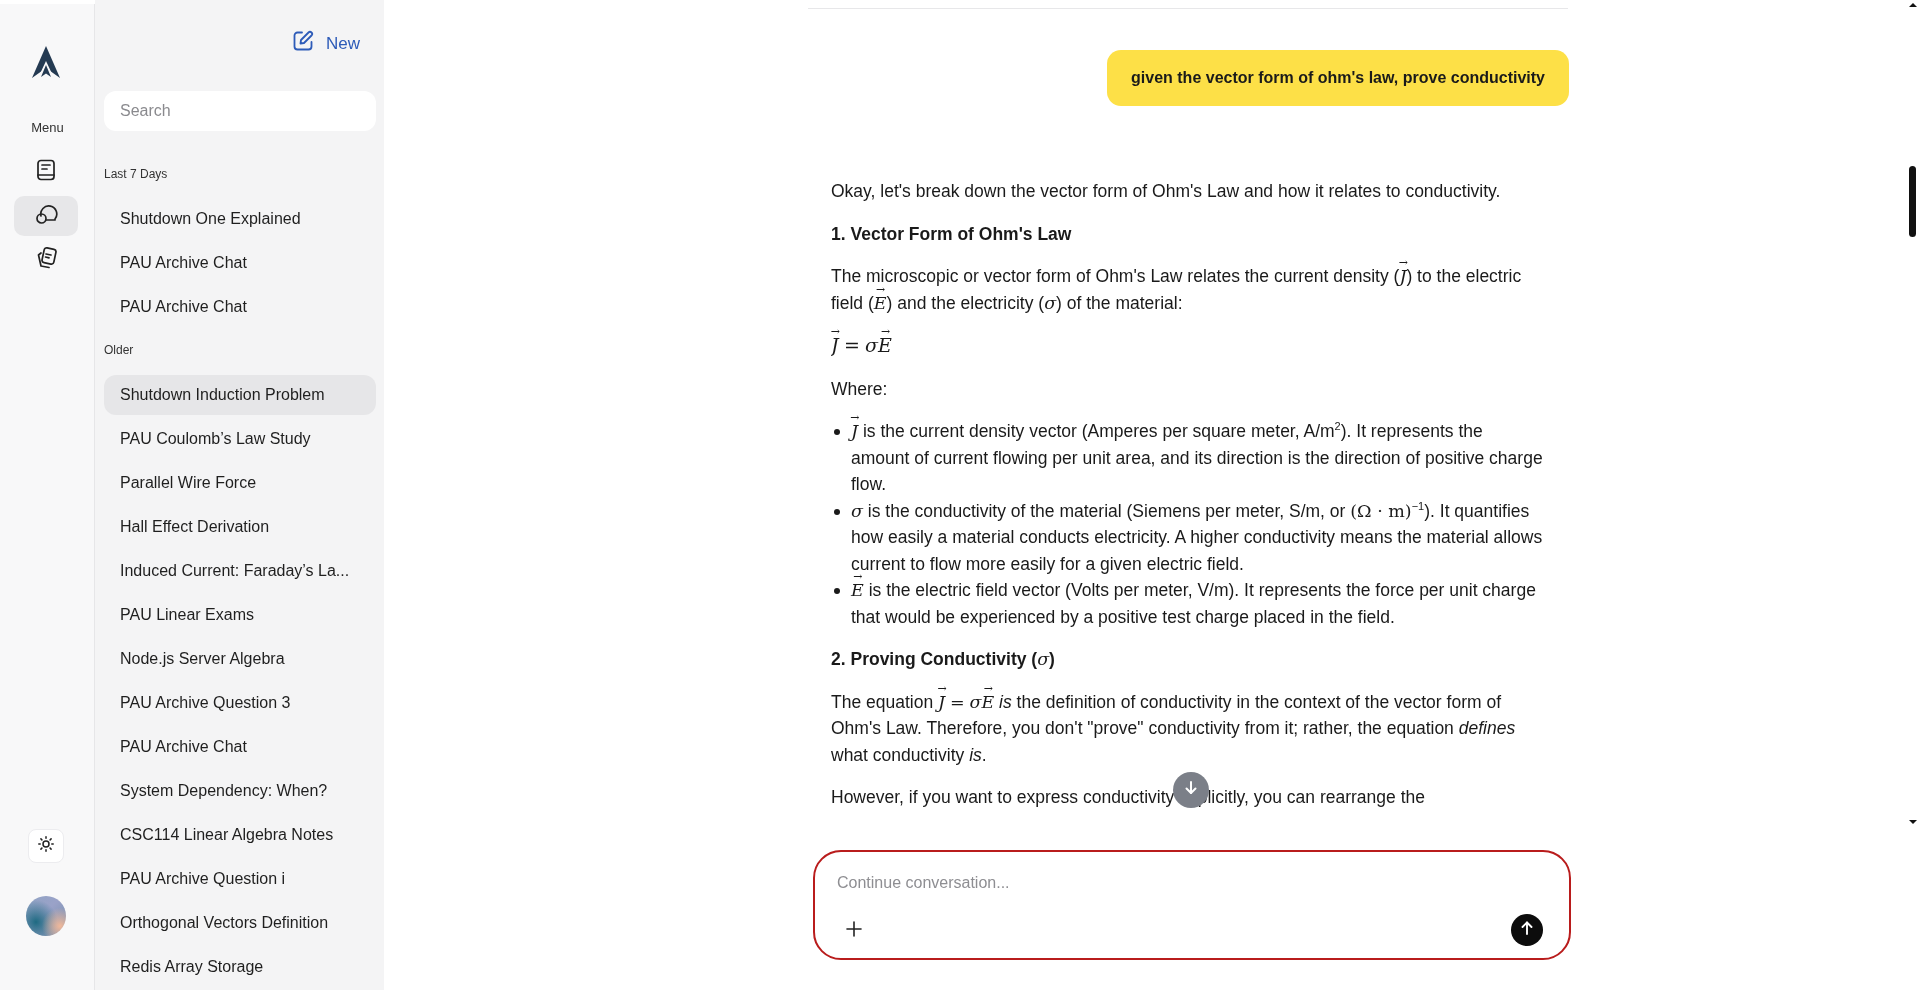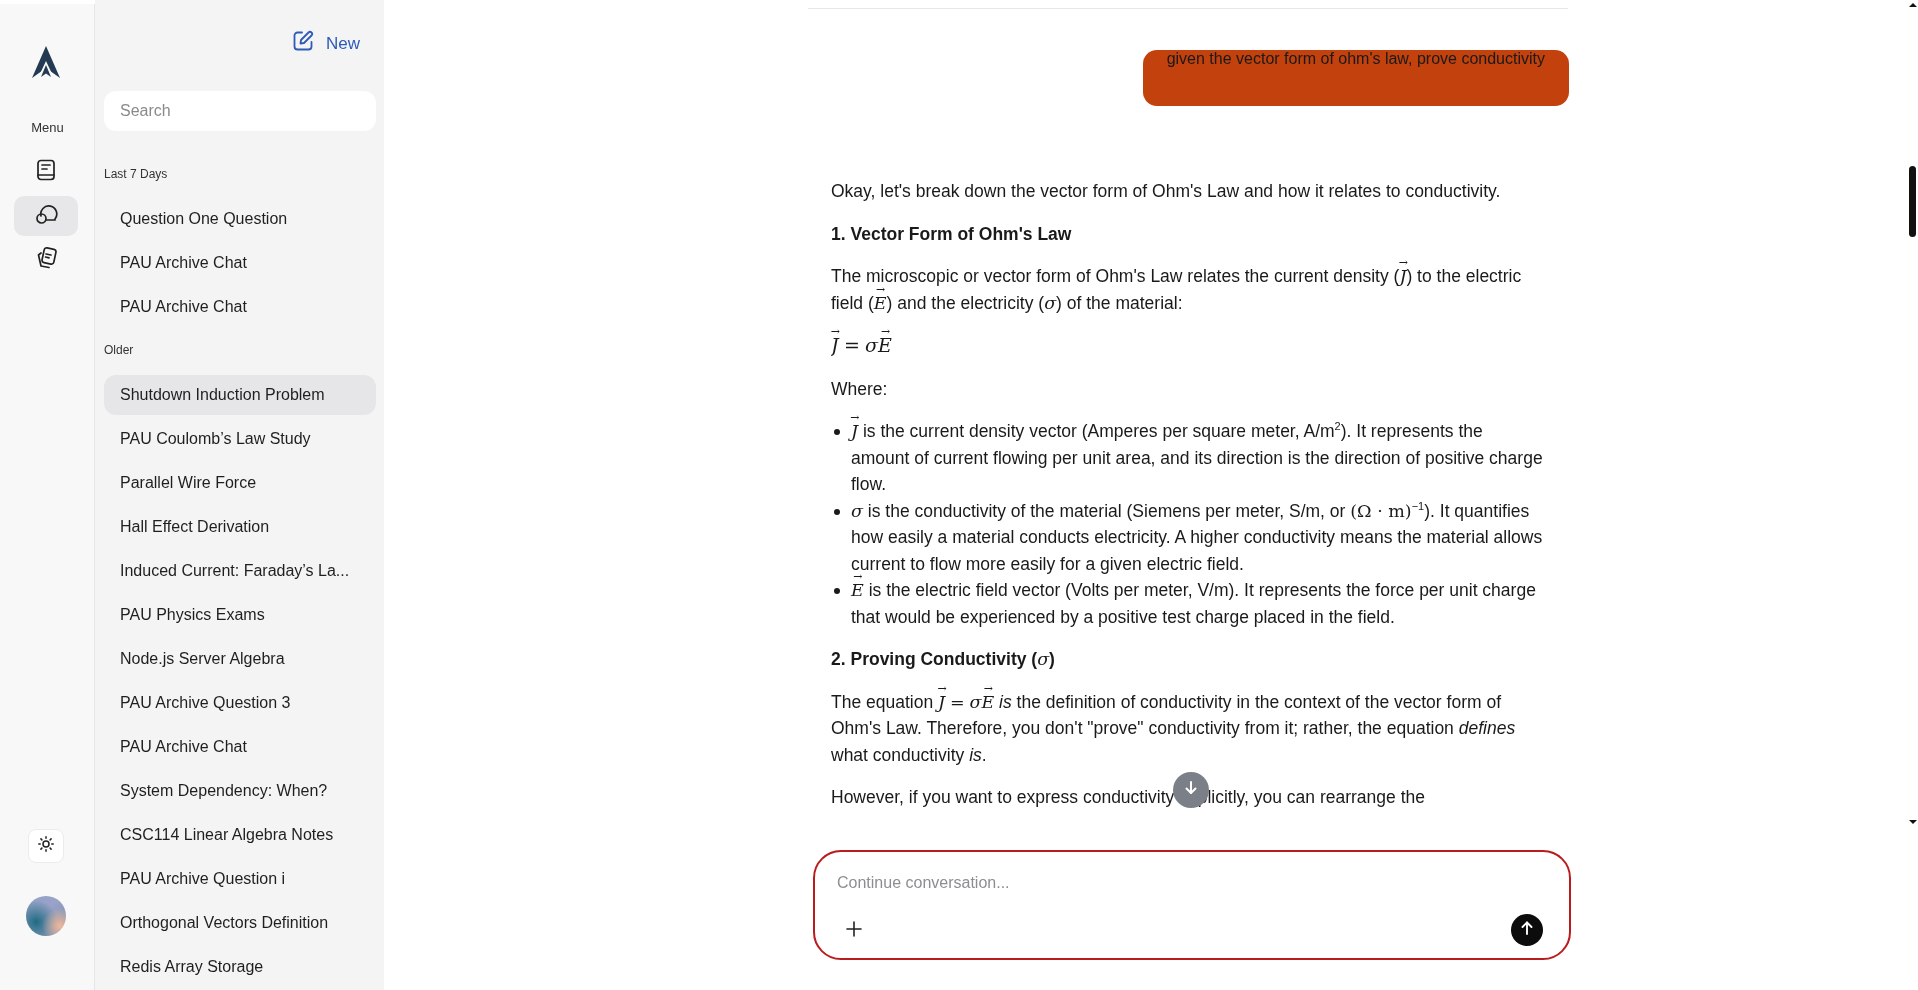--- a/index.html
+++ b/index.html
@@ -31,21 +31,21 @@
   
   .sb-track { position: absolute; width: 10px; }
   .sb-arrow-up, .sb-arrow-down { position: absolute; left: 1px; width: 0; height: 0; border-left: 4px solid transparent; border-right: 4px solid transparent; }
   .sb-arrow-up { border-bottom: 4px solid #111; }
   .sb-arrow-down { border-top: 4px solid #111; }
   .sb-thumb { position: absolute; left: 1px; width: 7px; background: #111; border-radius: 4px; }
 
   
   .main { position: absolute; left: 384px; top: 0; width: 1534px; height: 990px; background: #fff; }
   .top-rule { position: absolute; left: 424px; top: 8px; width: 760px; height: 1px; background: #e7e7e9; }
-  .user-bubble { position: absolute; right: 349px; top: 50px; height: 56px; background: #c2410c; border-radius: 14px; padding: 0 24px; display: flex; align-items: flex-start; font-size: 16px; color: #1a1a1a; }
+  .user-bubble { position: absolute; right: 349px; top: 50px; height: 56px; background: #fde047; border-radius: 14px; padding: 0 24px; display: flex; align-items: center; font-size: 16px; color: #1a1a1a; font-weight: bold; }
 
   .answer { position: absolute; left: 447px; top: 178px; width: 712px; height: 648px; overflow: hidden; font-size: 17.5px; line-height: 26.5px; color: #1a1a1a; }
   .answer p { margin-bottom: 16px; }
   .answer h3 { font-size: 17.5px; font-weight: bold; margin-bottom: 16px; }
   .answer ul { list-style: none; margin: 0 0 16px 0; }
   .answer li { position: relative; padding-left: 20px; }
   .answer li::before { content: ""; position: absolute; left: 3px; top: 11px; width: 6px; height: 6px; border-radius: 50%; background: #1a1a1a; }
   .math { font-family: "DejaVu Serif", "Liberation Serif", serif; font-style: italic; }
   .math.up { font-style: normal; }
   .vec { position: relative; display: inline-block; }
@@ -122,21 +122,21 @@
         <path d="M16.5 2.5 A2 2 0 0 1 19.5 5.5 L12 13 L8.5 13.5 L9 10 Z"></path>
       </svg>
     </span>
     <span>New</span>
   </div>
 
   <input class="search" type="text" placeholder="Search" style="">
 
   <div class="section-label" style="top:167px">Last 7 Days</div>
   <div class="chat-item" style="top:199px">
-      <span>Question One Question</span>
+      <span>Shutdown One Explained</span>
     </div>
   <div class="chat-item" style="top:243px">
       <span>PAU Archive Chat</span>
     </div>
   <div class="chat-item" style="top:287px">
       <span>PAU Archive Chat</span>
     </div>
 
   <div class="section-label" style="top:343px">Older</div>
   <div class="chat-item active" style="top:375px">
@@ -148,21 +148,21 @@
   <div class="chat-item" style="top:463px">
       <span>Parallel Wire Force</span>
     </div>
   <div class="chat-item" style="top:507px">
       <span>Hall Effect Derivation</span>
     </div>
   <div class="chat-item" style="top:551px">
       <span>Induced Current: Faraday’s La...</span>
     </div>
   <div class="chat-item" style="top:595px">
-      <span>PAU Physics Exams</span>
+      <span>PAU Linear Exams</span>
     </div>
   <div class="chat-item" style="top:639px">
       <span>Node.js Server Algebra</span>
     </div>
   <div class="chat-item" style="top:683px">
       <span>PAU Archive Question 3</span>
     </div>
   <div class="chat-item" style="top:727px">
       <span>PAU Archive Chat</span>
     </div>

